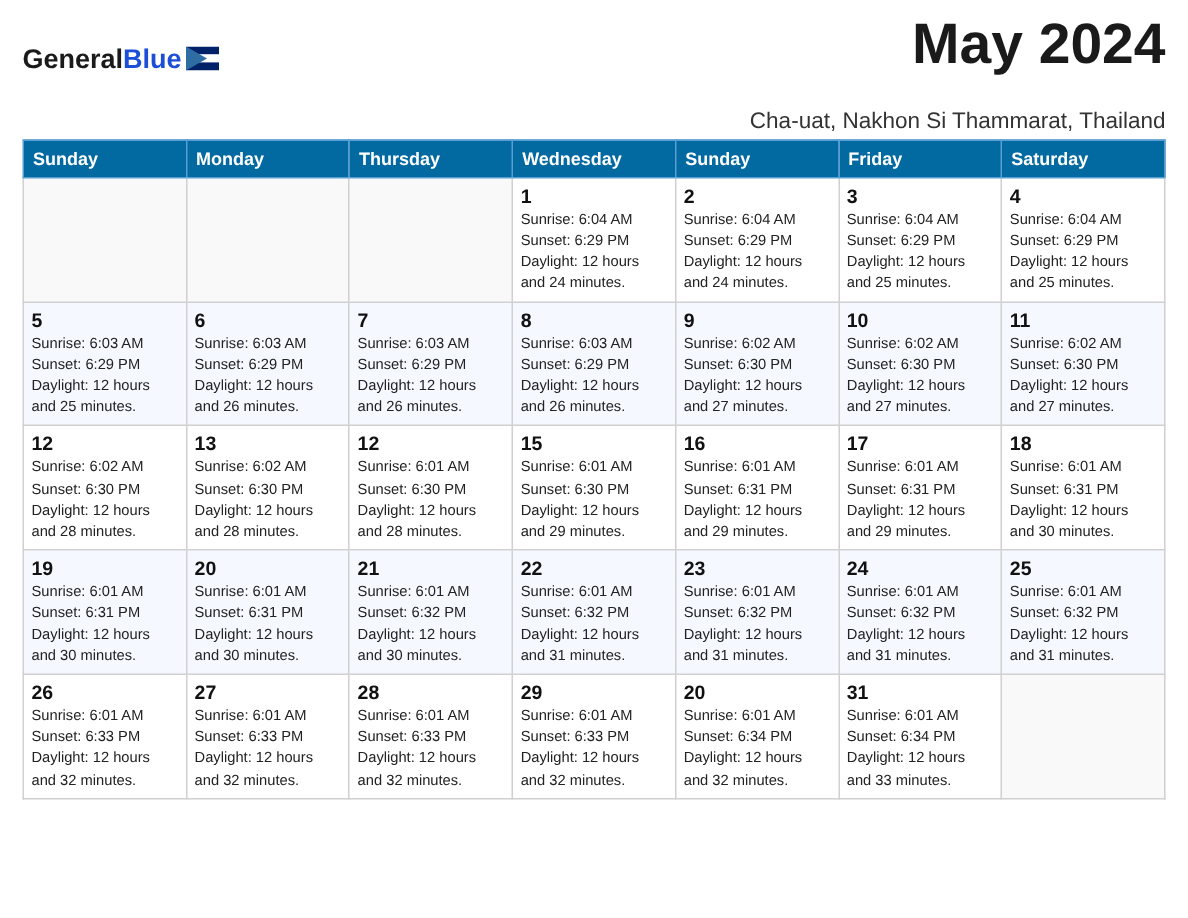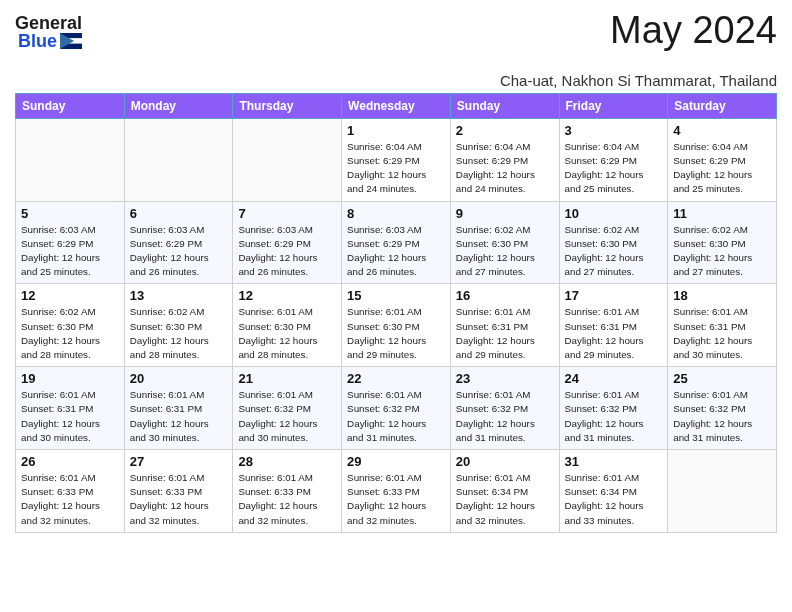--- a/index.html
+++ b/index.html
@@ -11,23 +11,23 @@
       padding: 10px 15px;
     }
     .header {
       display: flex;
       justify-content: space-between;
       align-items: flex-start;
       margin-bottom: 4px;
     }
     .logo {
       display: flex;
-      flex-direction: column;
-      align-items: flex-end;
-      margin-top: 4px;
+      flex-direction: row;
+      align-items: center;
+      margin-top: 20px;
     }
     .logo-general {
       font-size: 18px;
       font-weight: bold;
       color: #1a1a1a;
       line-height: 1;
     }
     .logo-blue {
       font-size: 18px;
       font-weight: bold;
@@ -41,36 +41,36 @@
       height: 16px;
       margin-left: 3px;
       position: relative;
       overflow: hidden;
     }
     .title-block {
       text-align: right;
     }
     .month-title {
       font-size: 38px;
-      font-weight: normal;
+      font-weight: bold;
       color: #1a1a1a;
       line-height: 1.1;
     }
     .location-title {
       font-size: 15px;
       color: #333;
       margin-top: 20px;
     }
     .calendar {
       width: 100%;
       border-collapse: collapse;
       font-size: 10.5px;
     }
     .calendar th {
-      background: #8b5cf6;
+      background: #0369a1;
       color: #fff;
       text-align: left;
       padding: 5px 6px;
       font-size: 12px;
       font-weight: bold;
       border: 1px solid #5a9fd4;
     }
     .calendar td {
       border: 1px solid #d0d0d0;
       vertical-align: top;

